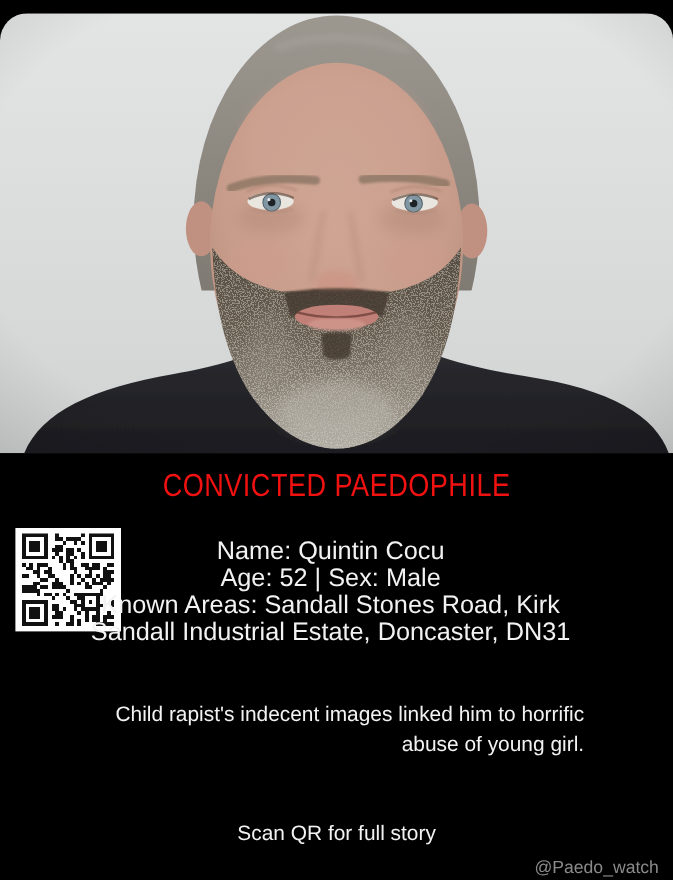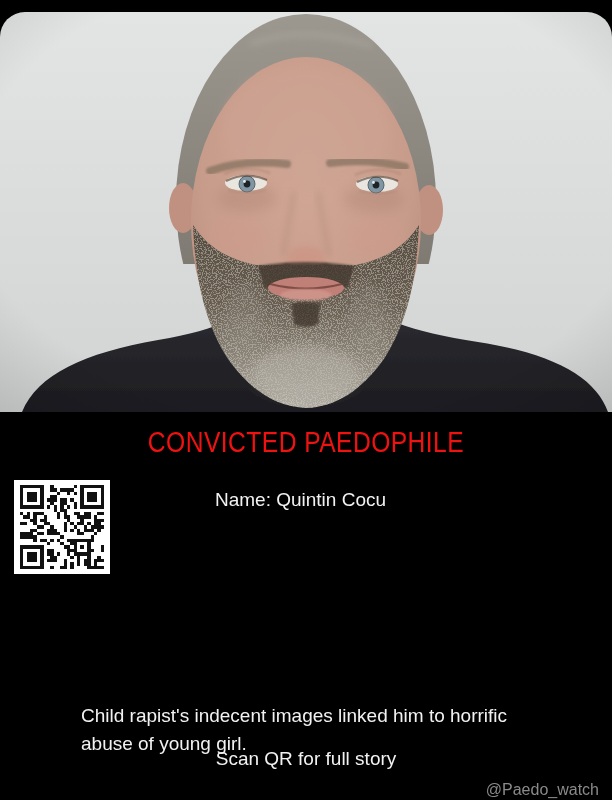--- a/index.html
+++ b/index.html
@@ -17,24 +17,24 @@
     white-space:nowrap;
   }
   .qr-box{
     position:absolute;left:14px;top:468px;width:96px;height:94px;
     background:var(--qr-background,#fff);
     display:flex;align-items:center;justify-content:center;
   }
   .qr-box svg{width:86px;height:84px;shape-rendering:crispEdges;}
   .details{
     position:absolute;top:476px;left:76px;right:87px;text-align:center;
-    color:var(--body-text,#f2f2f2);font-size:19px;line-height:24.5px;
+    color:var(--body-text,#f2f2f2);font-size:23px;line-height:24.5px;
   }
   .description{
-    position:absolute;top:690px;left:81px;right:81px;text-align:left;
+    position:absolute;top:624px;left:81px;right:81px;text-align:right;
     color:var(--body-text,#f2f2f2);font-size:19px;line-height:28px;
   }
   .scan-caption{
     position:absolute;top:736px;left:0;width:612px;text-align:center;
     color:var(--body-text,#f2f2f2);font-size:19px;
   }
   .watermark{
     position:absolute;top:769px;right:13px;
     color:var(--watermark-text,#8a8a8a);font-size:16px;
   }
@@ -359,20 +359,22 @@
         <rect x="1" y="19" width="5" height="5" fill="#fff"></rect>
         <rect x="2" y="20" width="3" height="3" fill="#111111"></rect>
         <rect x="16" y="16" width="5" height="5" fill="#111111"></rect>
         <rect x="17" y="17" width="3" height="3" fill="#fff"></rect>
         <rect x="18" y="18" width="1" height="1" fill="#111111"></rect>
       </svg>
   </div>
 
   <div class="details">
     <div>Name: Quintin Cocu</div>
+    <div>Age: 52 | Sex: Male</div>
+    <div>Known Areas: Sandall Stones Road, Kirk Sandall Industrial Estate, Doncaster, DN31</div>
   </div>
 
   <div class="description">Child rapist's indecent images linked him to horrific abuse of young girl.</div>
 
   <div class="scan-caption">Scan QR for full story</div>
 
   <div class="watermark">@Paedo_watch</div>
 
 </div>
 

